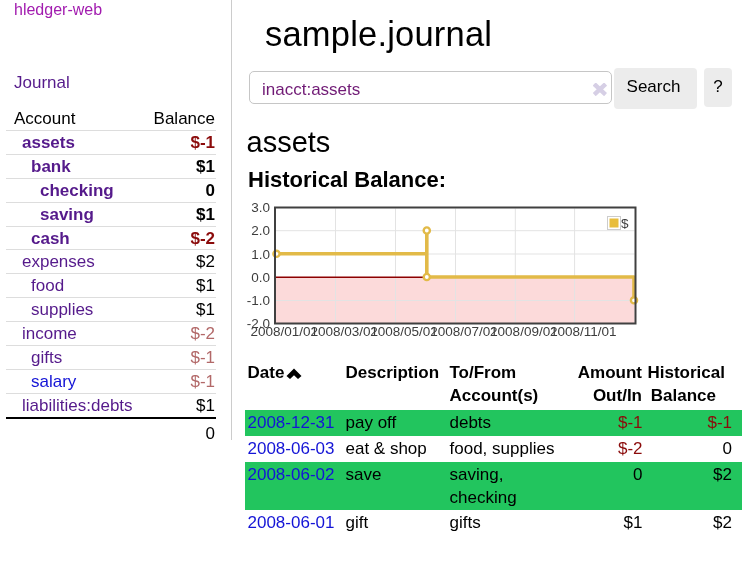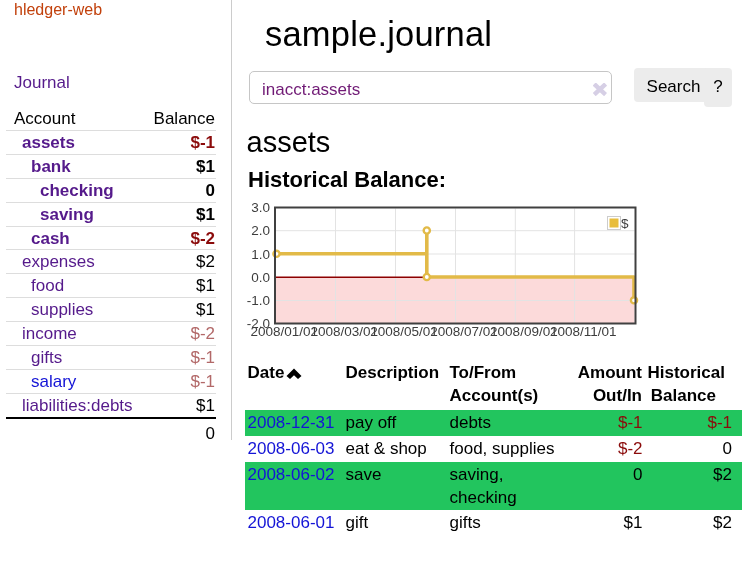--- a/index.html
+++ b/index.html
@@ -3,41 +3,41 @@
 <meta charset="utf-8">
 <style>
 * { box-sizing: content-box; }
 html,body { margin:0; padding:0; background:#fff; }
 body { font-family:"Liberation Sans", sans-serif; font-size:17px; color:#000; width:742px; height:582px; position:relative; overflow:hidden; }
 a { text-decoration:none; }
 .purple { color:#551A8B; }
 .blue { color:#1414d6; }
 
 #sideborder { position:absolute; left:231px; top:0; width:1px; height:440px; background:#ccc; }
-#apptitle { position:absolute; left:14px; top:1px; font-size:16px; color:#c2410c; }
+#apptitle { position:absolute; left:14px; top:1px; font-size:16px; color:#a21caf; }
 #journal { position:absolute; left:14px; top:73px; font-size:17px; color:#551A8B; }
 #acctHead { position:absolute; left:6px; top:109px; width:210px; }
 #acctHead .l { position:absolute; left:8px; top:0; font-size:17px; }
 #acctHead .r { position:absolute; right:1px; top:0; font-size:17px; }
 #accts { position:absolute; left:6px; top:130px; width:210px; }
 .arow { position:relative; height:22.9px; border-top:1px solid #ddd; }
 .arow .nm { position:absolute; top:3px; font-size:17px; line-height:17px; }
 .arow .bal { position:absolute; right:1px; top:3px; font-size:17px; line-height:17px; }
 .total .bal { top:6px; }
 .b { font-weight:bold; }
 .dr { color:#8b0b0b; }
 .rose { color:#b26868; }
 .d1 { left:16px; } .d2 { left:25px; } .d3 { left:34px; }
 .total { border-top:2px solid #000; }
 
 #h1 { position:absolute; left:249px; top:-1.5px; margin:16px; font-size:34.5px; line-height:38px; font-weight:normal; letter-spacing:0.2px; }
 #searchbox { position:absolute; left:249px; top:70.5px; width:361px; height:31px; border:1px solid #c6c6c6; border-radius:5px; }
 #searchtext { position:absolute; left:12px; top:8px; font-size:17px; color:#701a75; }
 #clearx { position:absolute; left:343px; top:9.5px; width:14px; height:13px; }
-#btnSearch { position:absolute; left:614px; top:67.5px; width:83px; height:34px; background:#ececec; border-radius:4px; font-size:17px; text-align:center; line-height:38.5px; padding-right:4px; box-sizing:border-box;margin-left:20px; }
+#btnSearch { position:absolute; left:614px; top:67.5px; width:83px; height:41px; background:#ececec; border-radius:4px; font-size:17px; text-align:center; line-height:38.5px; padding-right:4px; box-sizing:border-box; }
 #btnQ { position:absolute; left:704px; top:67.5px; width:28px; height:39px; background:#ececec; border-radius:4px; font-size:17px; text-align:center; line-height:38.5px; }
 #h2 { position:absolute; left:246.5px; top:125.5px; margin:0; font-size:29px; line-height:32px; font-weight:normal; }
 #histlabel { position:absolute; left:248px; top:170.5px; font-size:22px; line-height:18px; font-weight:bold; }
 #chart { position:absolute; left:240px; top:195px; }
 
 #reg { position:absolute; left:245px; top:361px; width:497px; border-collapse:collapse; table-layout:fixed; }
 #reg th { font-size:17px; font-weight:bold; text-align:left; padding:0 2.5px; vertical-align:top; line-height:23.1px; }
 #reg td { font-size:17px; padding:1px 2.5px 1.55px; vertical-align:top; line-height:23.1px; }
 #reg .num { text-align:right; }
 #reg th.num { padding-right:3px; }

